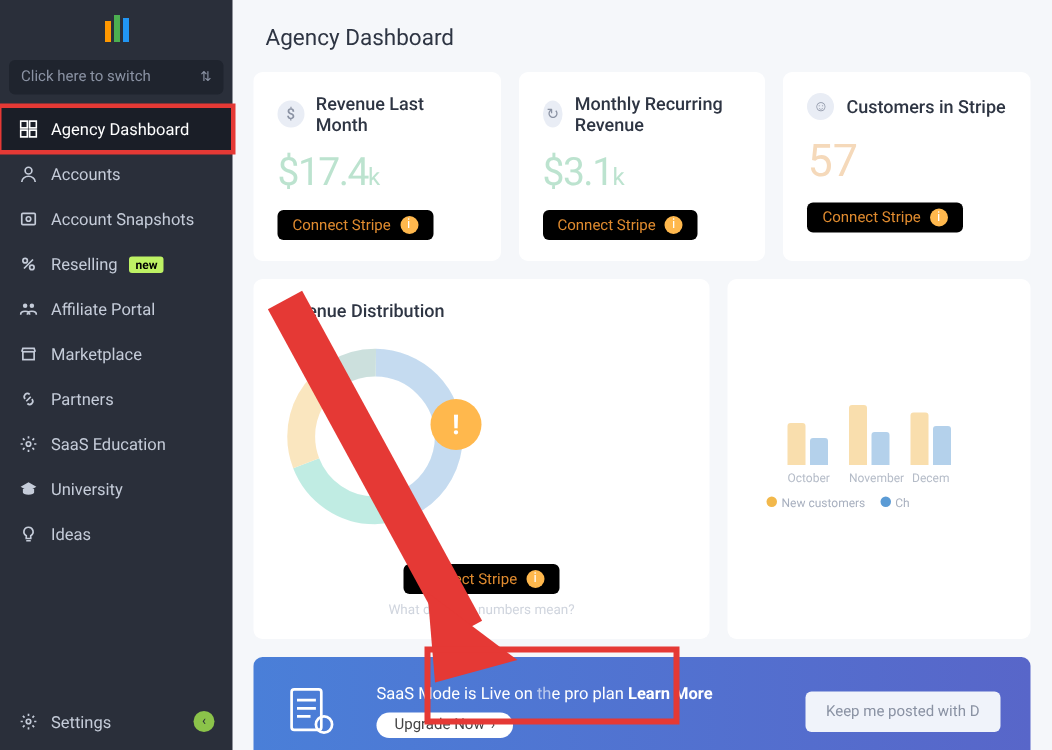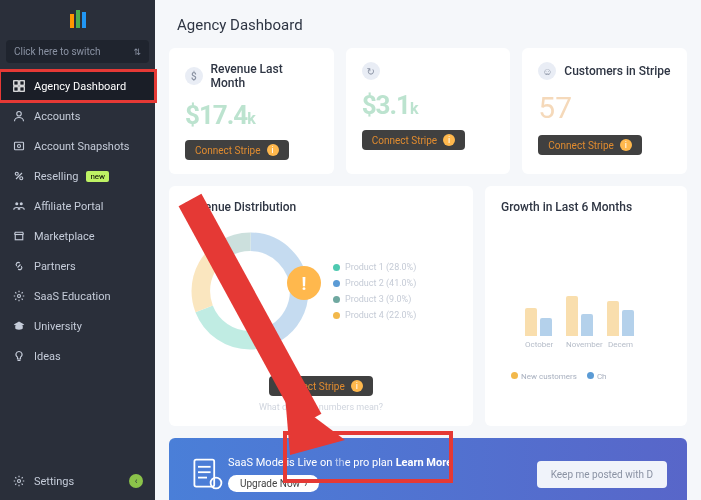--- a/index.html
+++ b/index.html
@@ -9,33 +9,33 @@
 .logo-bars{display:flex;gap:2px;align-items:flex-end;height:20px}
 .bar1{width:4px;height:14px;background:#ff9800}
 .bar2{width:4px;height:18px;background:#4caf50}
 .bar3{width:4px;height:16px;background:#2196f3}
 .switcher{margin:4px 6px;background:#1f242e;border-radius:4px;padding:6px 8px;display:flex;align-items:center;justify-content:space-between;cursor:pointer;font-size:10px;color:#8a92a3}
 .nav{margin-top:8px}
 .nav-item{display:flex;align-items:center;gap:8px;padding:8px 12px;cursor:pointer;font-size:11px;color:#c5ccd9}
 .nav-item.active{background:#1a1e27;color:#fff}
 .nav-item.highlighted{outline:3px solid #e53935;outline-offset:-1px}
 .nav-icon{width:14px;height:14px;display:flex;align-items:center;justify-content:center;flex-shrink:0}
-.badge-new{background:#bef264;color:#000;font-size:8px;padding:1px 4px;border-radius:2px;font-weight:400}
+.badge-new{background:#bef264;color:#000;font-size:8px;padding:1px 4px;border-radius:2px;font-weight:700}
 .settings-row{position:absolute;bottom:6px;left:0;width:155px;display:flex;align-items:center;justify-content:space-between;padding:6px 12px;color:#c5ccd9;font-size:11px}
 .collapse-btn{width:14px;height:14px;background:#8bc34a;border-radius:50%;display:flex;align-items:center;justify-content:center;color:#2a2f3a;font-size:9px}
 .main{position:absolute;left:155px;top:0;right:0;height:500px;padding:12px 14px;overflow:hidden}
 .page-title{font-size:15px;color:#2e3543;margin:4px 0 14px 8px}
 .cards-row{display:flex;gap:12px;margin-bottom:12px}
 .card{background:#fff;border-radius:6px;padding:14px 16px;flex:1;min-width:0}
 .card-header{display:flex;align-items:center;gap:8px;font-size:12px;color:#2e3543;font-weight:500;margin-bottom:10px}
 .card-icon{width:18px;height:18px;border-radius:50%;background:#e9edf5;display:flex;align-items:center;justify-content:center;font-size:10px;color:#8a92a3}
-.big-val{font-size:26px;font-weight:700;color:#cfe8dc;letter-spacing:-1px}
+.big-val{font-size:26px;font-weight:400;color:#cfe8dc;letter-spacing:-1px}
 .big-val .sub{font-size:16px}
 .big-57{color:#f5d9ba;font-size:30px}
-.stripe-btn{display:inline-flex;align-items:center;gap:6px;background:#404040;color:#e08b2f;font-size:10px;padding:4px 10px;border-radius:4px;margin-top:10px;cursor:pointer}
+.stripe-btn{display:inline-flex;align-items:center;gap:6px;background:#000000;color:#e08b2f;font-size:10px;padding:4px 10px;border-radius:4px;margin-top:10px;cursor:pointer}
 .info-dot{width:12px;height:12px;border-radius:50%;background:#ffb84d;color:#fff;font-size:9px;display:flex;align-items:center;justify-content:center}
 .row2{display:flex;gap:12px}
 .chart-card{background:#fff;border-radius:6px;padding:14px 16px;position:relative}
 .chart-card.left{flex:1.6}
 .chart-card.right{flex:1}
 .chart-title{font-size:12px;color:#2e3543;font-weight:500;margin-bottom:12px}
 .donut-wrap{display:flex;align-items:center;gap:18px;position:relative}
 .donut{width:130px;height:130px;position:relative}
 .donut svg{width:130px;height:130px;opacity:0.35}
 .excl{position:absolute;right:-6px;top:40px;width:34px;height:34px;background:#ffb84d;border-radius:50%;display:flex;align-items:center;justify-content:center;color:#fff;font-weight:700;font-size:18px}
@@ -43,23 +43,23 @@
 .legend-item{display:flex;align-items:center;gap:5px;margin:6px 0}
 .dot{width:7px;height:7px;border-radius:50%}
 .stripe-center{text-align:center;margin-top:10px}
 .question-line{font-size:9px;color:#d0d5de;text-align:center;margin-top:6px}
 .bars-chart{height:110px;position:relative;display:flex;align-items:flex-end;gap:14px;padding-left:24px;opacity:0.45}
 .axis-labels{position:absolute;left:0;top:0;height:110px;display:flex;flex-direction:column;justify-content:space-between;font-size:8px;color:#b5bcc8}
 .bar-group{display:flex;gap:3px;align-items:flex-end}
 .cbar{width:12px;border-radius:2px 2px 0 0}
 .x-labels{display:flex;gap:14px;padding-left:24px;font-size:8px;color:#b5bcc8;margin-top:4px}
 .x-labels span{width:27px;text-align:center}
-.growth-legend{display:flex;gap:10px;font-size:8px;color:#a8b0bf;margin-top:23px;padding-left:10px}
+.growth-legend{display:flex;gap:10px;font-size:8px;color:#a8b0bf;margin-top:8px;padding-left:10px}
 .banner{margin-top:12px;background:linear-gradient(90deg,#4a7fd8 0%,#5866c9 100%);border-radius:6px;padding:18px 20px;display:flex;align-items:center;justify-content:space-between;color:#fff}
-.banner-left{display:flex;align-items:center;gap:3px}
+.banner-left{display:flex;align-items:center;gap:26px}
 .doc-icon{width:36px;height:36px}
 .banner-text{font-size:11px}
 .upgrade-btn{background:#fff;color:#444;font-size:10px;padding:3px 12px;border-radius:12px;display:inline-flex;align-items:center;gap:4px;margin-top:6px;cursor:pointer}
 .keep-btn{background:#f0f3fa;color:#8a92a3;font-size:10px;padding:8px 14px;border-radius:4px;cursor:pointer;white-space:nowrap}
 .red-box{position:absolute;border:4px solid #e53935;pointer-events:none;z-index:50}
 .arrow-svg{position:absolute;z-index:40;pointer-events:none}
 </style>
 </head>
 <body>
 
@@ -194,20 +194,21 @@
       </div>
       <div class="big-val" style="color:#bce3cf"><span>$17.4</span><span class="sub">k</span></div>
       <div class="stripe-btn">
           <span>Connect Stripe</span>
           <span class="info-dot">i</span>
         </div>
     </div>
     <div class="card">
       <div class="card-header">
         <span class="card-icon">↻</span>
+        <span>Monthly Recurring Revenue</span>
       </div>
       <div class="big-val" style="color:#bce3cf"><span>$3.1</span><span class="sub">k</span></div>
       <div class="stripe-btn">
           <span>Connect Stripe</span>
           <span class="info-dot">i</span>
         </div>
     </div>
     <div class="card">
       <div class="card-header">
         <span class="card-icon">☺</span>
@@ -227,47 +228,28 @@
       <div class="donut-wrap">
         <div class="donut">
           <svg viewBox="0 0 42 42">
             <circle cx="21" cy="21" r="15.9" fill="none" stroke="#5b9bd5" stroke-width="6" stroke-dasharray="41 59" stroke-dashoffset="25"></circle>
             <circle cx="21" cy="21" r="15.9" fill="none" stroke="#4ec9b0" stroke-width="6" stroke-dasharray="28 72" stroke-dashoffset="84"></circle>
             <circle cx="21" cy="21" r="15.9" fill="none" stroke="#f2b84b" stroke-width="6" stroke-dasharray="22 78" stroke-dashoffset="56"></circle>
             <circle cx="21" cy="21" r="15.9" fill="none" stroke="#6fa8a0" stroke-width="6" stroke-dasharray="9 91" stroke-dashoffset="34"></circle>
           </svg>
           <div class="excl">!</div>
         </div>
-        <div class="legend">
-          <div class="legend-item">
-              <span class="dot" style="background:#4ec9b0"></span>
-              <span>Product 1 (28.0%)</span>
-            </div>
-          <div class="legend-item">
-              <span class="dot" style="background:#5b9bd5"></span>
-              <span>Product 2 (41.0%)</span>
-            </div>
-          <div class="legend-item">
-              <span class="dot" style="background:#6fa8a0"></span>
-              <span>Product 3 (9.0%)</span>
-            </div>
-          <div class="legend-item">
-              <span class="dot" style="background:#f2b84b"></span>
-              <span>Product 4 (22.0%)</span>
-            </div>
-        </div>
       </div>
       <div class="stripe-center"><span class="stripe-btn">
             <span>Connect Stripe</span>
             <span class="info-dot">i</span>
           </span></div>
       <div class="question-line">What do these numbers mean?</div>
     </div>
     <div class="chart-card right">
-      <div class="chart-title">Growth in Last 6 Months</div>
       <div class="bars-chart">
         <div class="bar-group">
             <div class="cbar" style="height:28px;background:#f2b84b"></div>
             <div class="cbar" style="height:18px;background:#5b9bd5"></div>
           </div>
         <div class="bar-group">
             <div class="cbar" style="height:40px;background:#f2b84b"></div>
             <div class="cbar" style="height:22px;background:#5b9bd5"></div>
           </div>
         <div class="bar-group">

